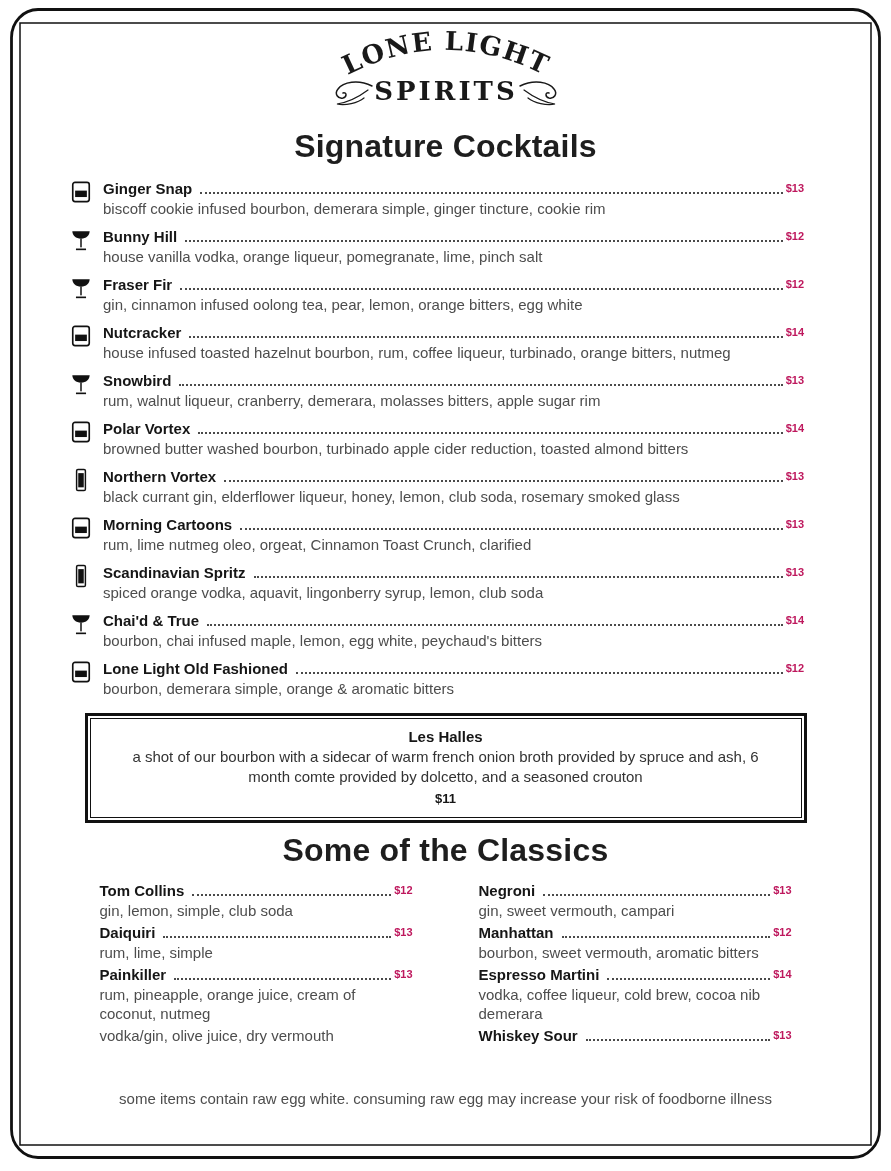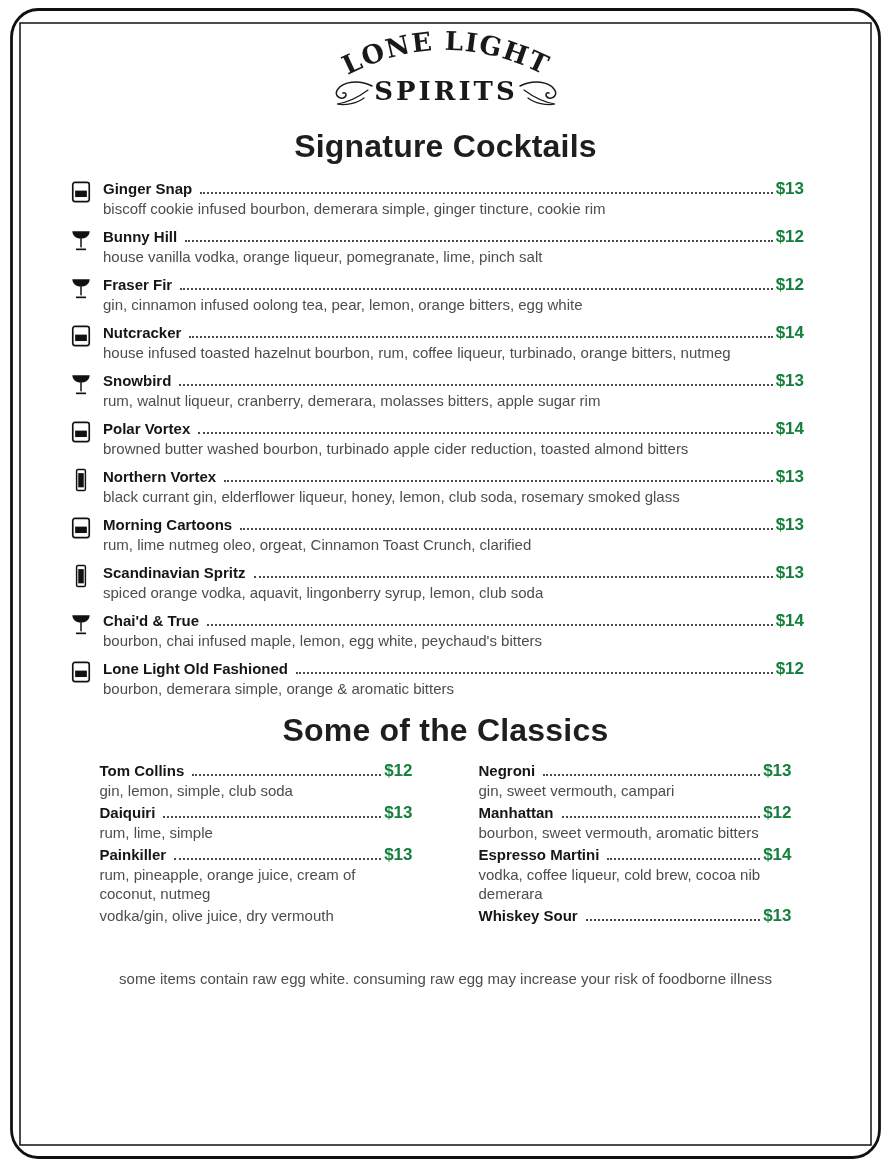--- a/index.html
+++ b/index.html
@@ -17,21 +17,21 @@
   }
   
   .sig-list{margin:14px 87px 0 70px;}
   .sig-row{display:flex;gap:9px;margin-bottom:9px;}
   .glass-icon{flex:0 0 24px;width:24px;padding-top:1px;}
   .glass-icon svg{display:block;}
   .sig-body{flex:1;min-width:0;}
   .leader-line{display:flex;align-items:flex-end;}
   .item-name{font-weight:700;font-size:15px;color:#161616;white-space:nowrap;line-height:19px;}
   .dots{flex:1;border-bottom:2px dotted #4a4a4a;margin:0 3px 4px 8px;min-width:20px;}
-  .item-price{font-weight:700;font-size:17px;color:#15803d;line-height:19px;}
+  .item-price{font-weight:700;font-size:11px;color:#be185d;line-height:19px;}
   .item-desc{font-size:15px;color:#4d4d4d;line-height:19px;margin-top:1px;}
   
   .feature{
     box-sizing:border-box;width:712px;margin:20px auto 0;text-align:center;
     border:1px solid #111;box-shadow:0 0 0 2px #fff, 0 0 0 5px #111;
     padding:8px 24px 9px;background:#fff;
   }
   .f-name{font-size:15px;font-weight:700;color:#161616;line-height:20px;}
   .f-desc{font-size:15px;color:#333;line-height:20px;}
   .f-price{font-size:13px;font-weight:600;color:#161616;line-height:19px;margin-top:2px;}
@@ -257,20 +257,25 @@
       <div class="leader-line">
         <span class="item-name">Lone Light Old Fashioned</span>
         <span class="dots"></span>
         <span class="item-price">$12</span>
       </div>
       <div class="item-desc">bourbon, demerara simple, orange &amp; aromatic bitters</div>
     </div>
   </div>
 </div>
 
+  <div class="feature">
+    <div class="f-name">Les Halles</div>
+    <div class="f-desc">a shot of our bourbon with a sidecar of warm french onion broth provided by spruce and ash, 6 month comte provided by dolcetto, and a seasoned crouton</div>
+    <div class="f-price">$11</div>
+  </div>
 
   <h2 class="section-title">Some of the Classics</h2>
 
   <div class="classics-grid">
     <div>
   <div class="c-entry">
     <div class="leader-line">
       <span class="item-name">Tom Collins</span>
       <span class="dots"></span>
       <span class="item-price">$12</span>

